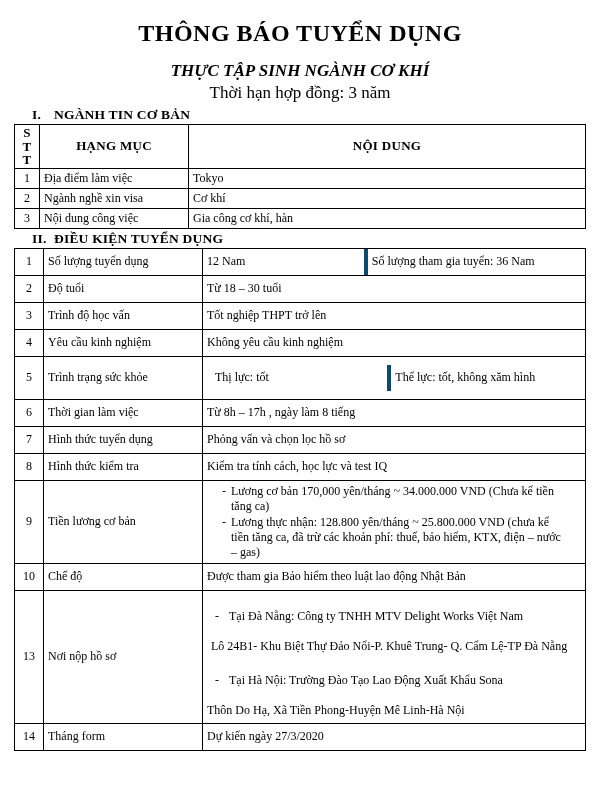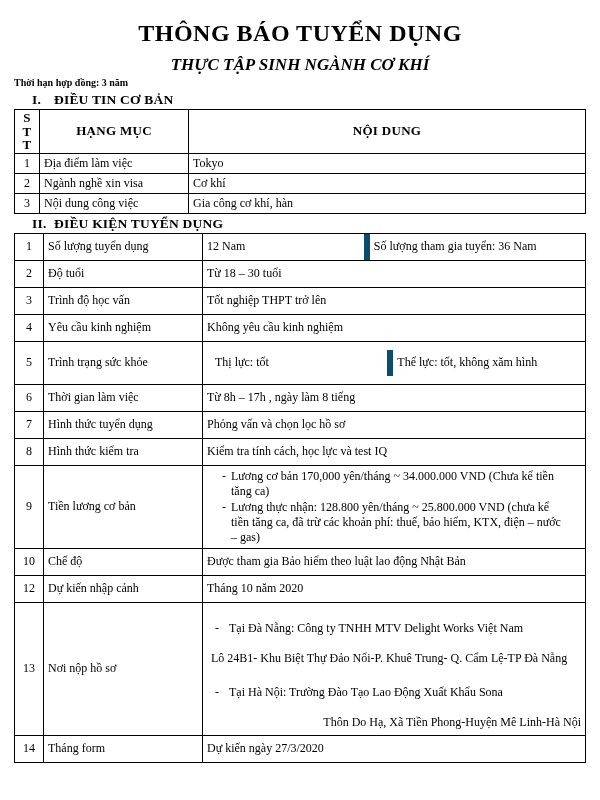--- a/index.html
+++ b/index.html
@@ -19,33 +19,33 @@
     height: 800px;
     box-sizing: border-box;
     padding: 14px 14px 0 14px;
     position: relative;
   }
   .title-main {
     text-align: center;
     font-weight: bold;
     font-size: 24px;
     letter-spacing: 0.5px;
-    margin: 6px 0 8px 0;
+    margin: 6px 0 14px 0;
   }
   .title-sub {
     text-align: center;
     font-weight: bold;
     font-size: 17px;
     margin: 0 0 2px 0;
     font-style: italic;
   }
   .title-term {
-    text-align: left;
-    font-weight: bold;
-    font-size: 10px;
+    text-align: center;
+    font-weight: normal;
+    font-size: 17px;
     margin: 0 0 4px 0;
   }
   .section-heading {
     font-weight: bold;
     font-size: 13.5px;
     margin: 2px 0 1px 0;
     padding-left: 18px;
     letter-spacing: 0.2px;
   }
   .section-heading .num {
@@ -115,53 +115,53 @@
     padding-left: 22px;
     margin: 15px 0;
   }
   .addr-row:before {
     content: "-";
     position: absolute;
     left: 8px;
     top: 0;
   }
   .addr-detail {
-    text-align: right;
+    text-align: left;
     margin: 0 0 2px 0;
   }
   .addr-detail.left-ind {
     text-align: left;
     padding-left: 4px;
   }
   table.inner {
     border-collapse: collapse;
     width: 100%;
     table-layout: fixed;
     border: 0;
   }
   table.inner td {
     border: 0;
     padding: 2px 4px;
     font-size: 12px;
   }
   table.inner td.divider {
-    border-left: 6px solid #0c4a6e;
+    border-left: 4px solid #0c4a6e;
   }
 </style>
 </head>
 <body>
 
 <div class="page">
 
   <div class="title-main">THÔNG BÁO TUYỂN DỤNG</div>
   <div class="title-sub">THỰC TẬP SINH NGÀNH CƠ KHÍ</div>
   <div class="title-term">Thời hạn hợp đồng: 3 năm</div>
 
   <div class="section-heading">
-    <span class="num">I.</span><span>ĐIỀU TIN CƠ BẢN</span>
+    <span class="num">I.</span><span>NGÀNH TIN CƠ BẢN</span>
   </div>
 
   <table class="t1">
     <tbody>
         <tr>
       <th class="stt-head">
         <span>S</span>
         <span>T</span>
         <span>T</span>
       </th>
@@ -259,25 +259,20 @@
           <li>Lương thực nhận: 128.800 yên/tháng ~ 25.800.000 VND (chưa kể tiền tăng ca, đã trừ các khoản phí: thuế, bảo hiểm, KTX, điện – nước – gas)</li>
         </ul>
       </td>
     </tr>
     <tr>
       <td class="c-num">10</td>
       <td class="c-item">Chế độ</td>
       <td>Được tham gia Bảo hiểm theo luật lao động Nhật Bản</td>
     </tr>
     <tr>
-      <td class="c-num">12</td>
-      <td class="c-item">Dự kiến nhập cảnh</td>
-      <td>Tháng 10 năm 2020</td>
-    </tr>
-    <tr>
       <td class="c-num tall">13</td>
       <td class="c-item tall">Nơi nộp hồ sơ</td>
       <td class="tall">
         <div class="addr-block">
           <div class="addr-row">Tại Đà Nẵng: Công ty TNHH MTV Delight Works Việt Nam</div>
           <div class="addr-detail left-ind">Lô 24B1- Khu Biệt Thự Đảo Nổi-P. Khuê Trung- Q. Cẩm Lệ-TP Đà Nẵng</div>
         </div>
         <div class="addr-block">
           <div class="addr-row">Tại Hà Nội: Trường Đào Tạo Lao Động Xuất Khẩu Sona</div>
           <div class="addr-detail">Thôn Do Hạ, Xã Tiền Phong-Huyện Mê Linh-Hà Nội</div>

